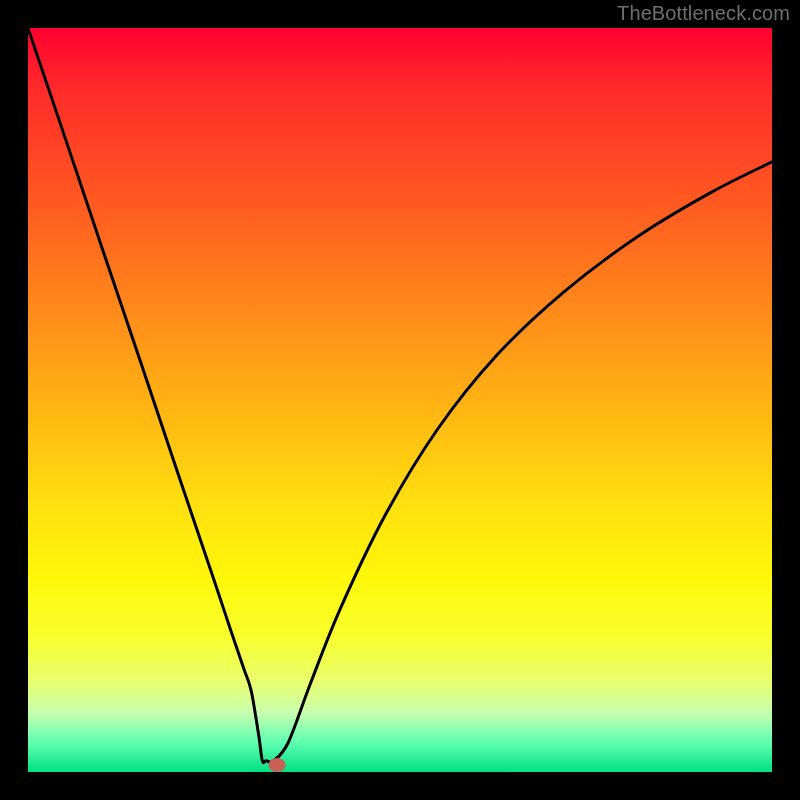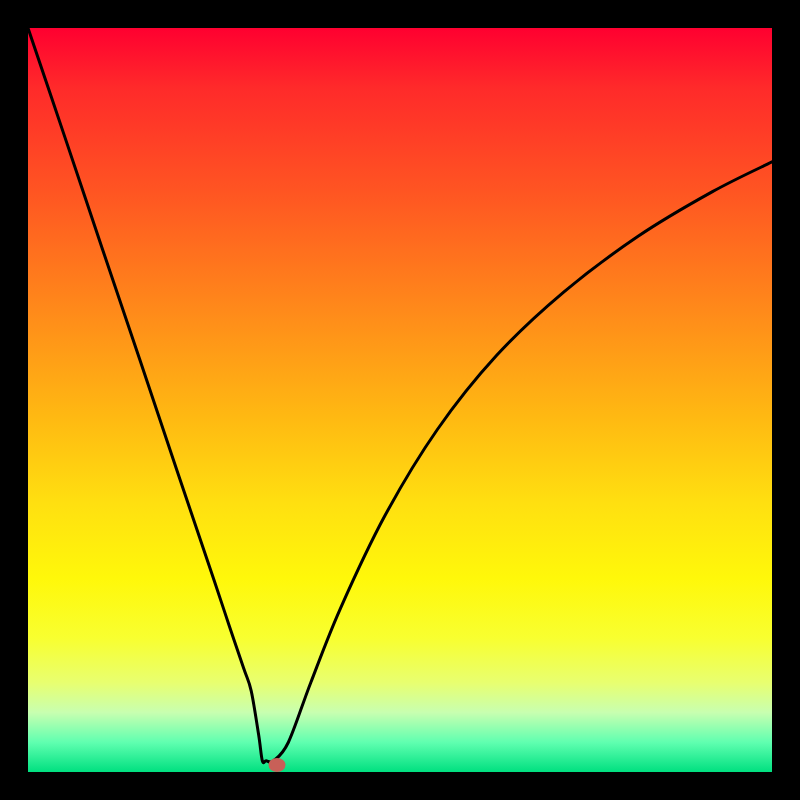--- a/index.html
+++ b/index.html
@@ -62,20 +62,21 @@
     color: #6e6e6e;
     font-size: 20px;
     font-weight: 500;
     letter-spacing: 0.1px;
   }
 </style>
 </head>
 <body>
 
 <div class="wrap">
+  <div class="watermark">TheBottleneck.com</div>
   <div class="plot">
     <div class="gradient"></div>
     <svg class="curve" viewBox="0 0 744 744" preserveAspectRatio="none">
       <path id="curve-path" d="M 0 0 C 6.20 18.35, 24.80 73.28, 37.20 110.11 C 49.60 146.94, 62.00 184.14, 74.40 220.97 C 86.80 257.80, 99.20 294.25, 111.60 331.08 C 124.00 367.91, 136.40 405.11, 148.80 441.94 C 161.20 478.76, 177.32 526.26, 186.00 552.05 C 194.68 577.84, 195.92 581.93, 200.88 596.69 C 205.84 611.44, 212.04 629.55, 215.76 640.58 C 219.48 651.62, 220.72 651.87, 223.20 662.90 C 225.68 673.94, 228.78 695.14, 230.64 706.80 C 232.50 718.46, 233.12 728.50, 234.36 732.84 C 235.60 737.18, 236.22 732.84, 238.08 732.84 C 239.94 732.84, 241.80 735.94, 245.52 732.84 C 249.24 729.74, 254.20 727.26, 260.40 714.24 C 266.60 701.22, 274.04 677.04, 282.72 654.72 C 291.40 632.40, 300.08 608.22, 312.48 580.32 C 324.88 552.42, 341.00 517.08, 357.12 487.32 C 373.24 457.56, 390.60 428.42, 409.20 401.76 C 427.80 375.10, 447.64 350.30, 468.72 327.36 C 489.80 304.42, 512.12 283.96, 535.68 264.12 C 559.24 244.28, 585.28 225.06, 610.08 208.32 C 634.88 191.58, 662.16 176.08, 684.48 163.68 C 706.80 151.28, 734.08 138.88, 744.00 133.92" fill="none" stroke="#000" stroke-width="3" stroke-linejoin="round" stroke-linecap="round"></path>
     </svg>
     <div class="marker" id="marker" style="left: 249.24px; top: 736.56px;"></div>
   </div>
 </div>
 
 </body></html>

